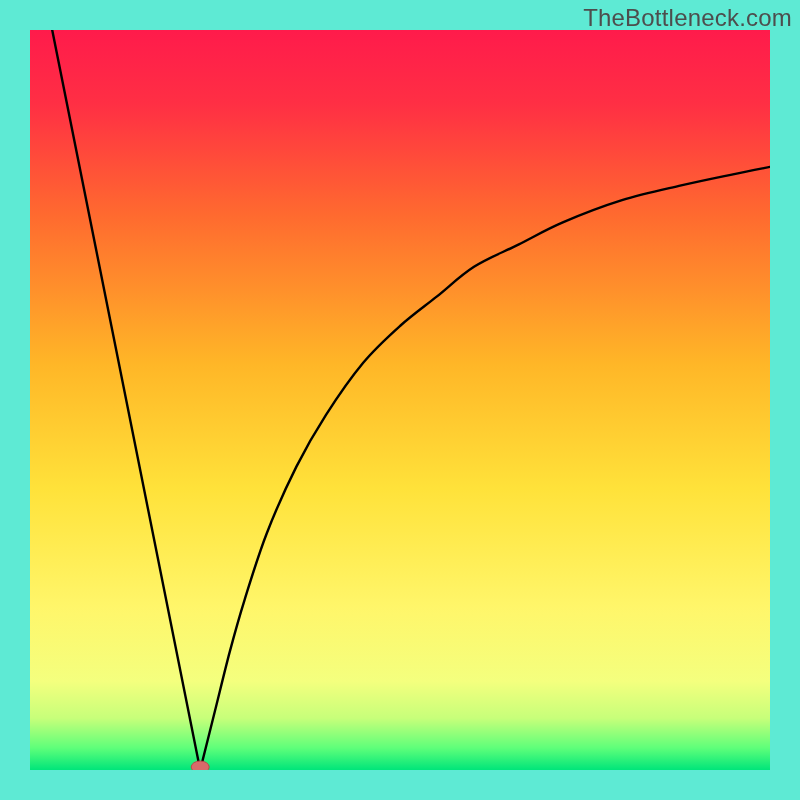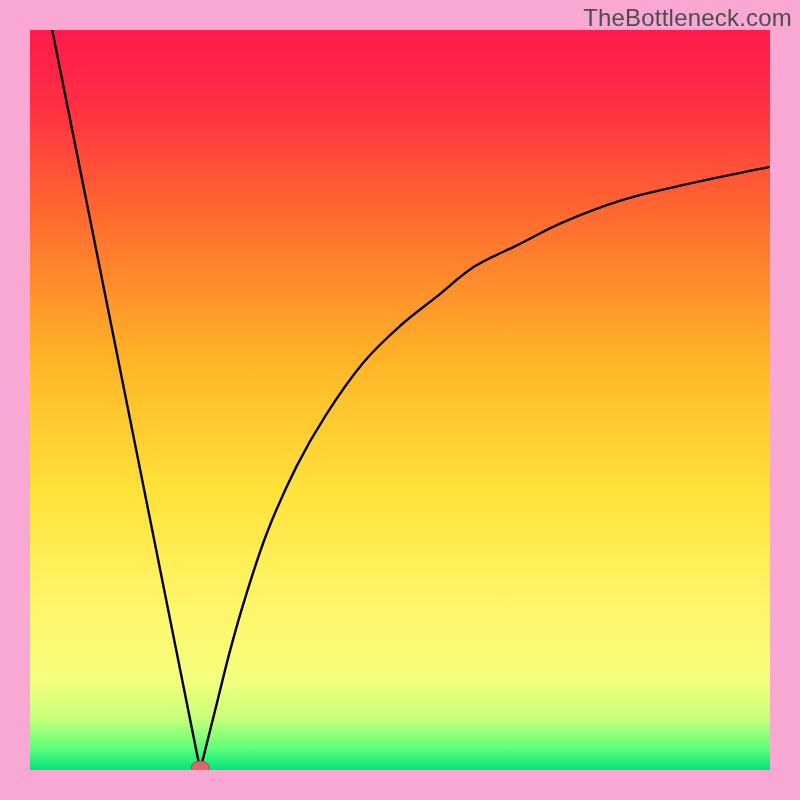--- a/index.html
+++ b/index.html
@@ -8,21 +8,21 @@
     width: 800px;
     height: 800px;
     overflow: hidden;
     background: #000;
     font-family: Arial, Helvetica, sans-serif;
   }
   .frame {
     position: relative;
     width: 800px;
     height: 800px;
-    background: #f9a8d4;
+    background: #5eead4;
   }
   .plot {
     position: absolute;
     left: 30px;
     top: 30px;
     width: 740px;
     height: 740px;
   }
   .watermark {
     position: absolute;

